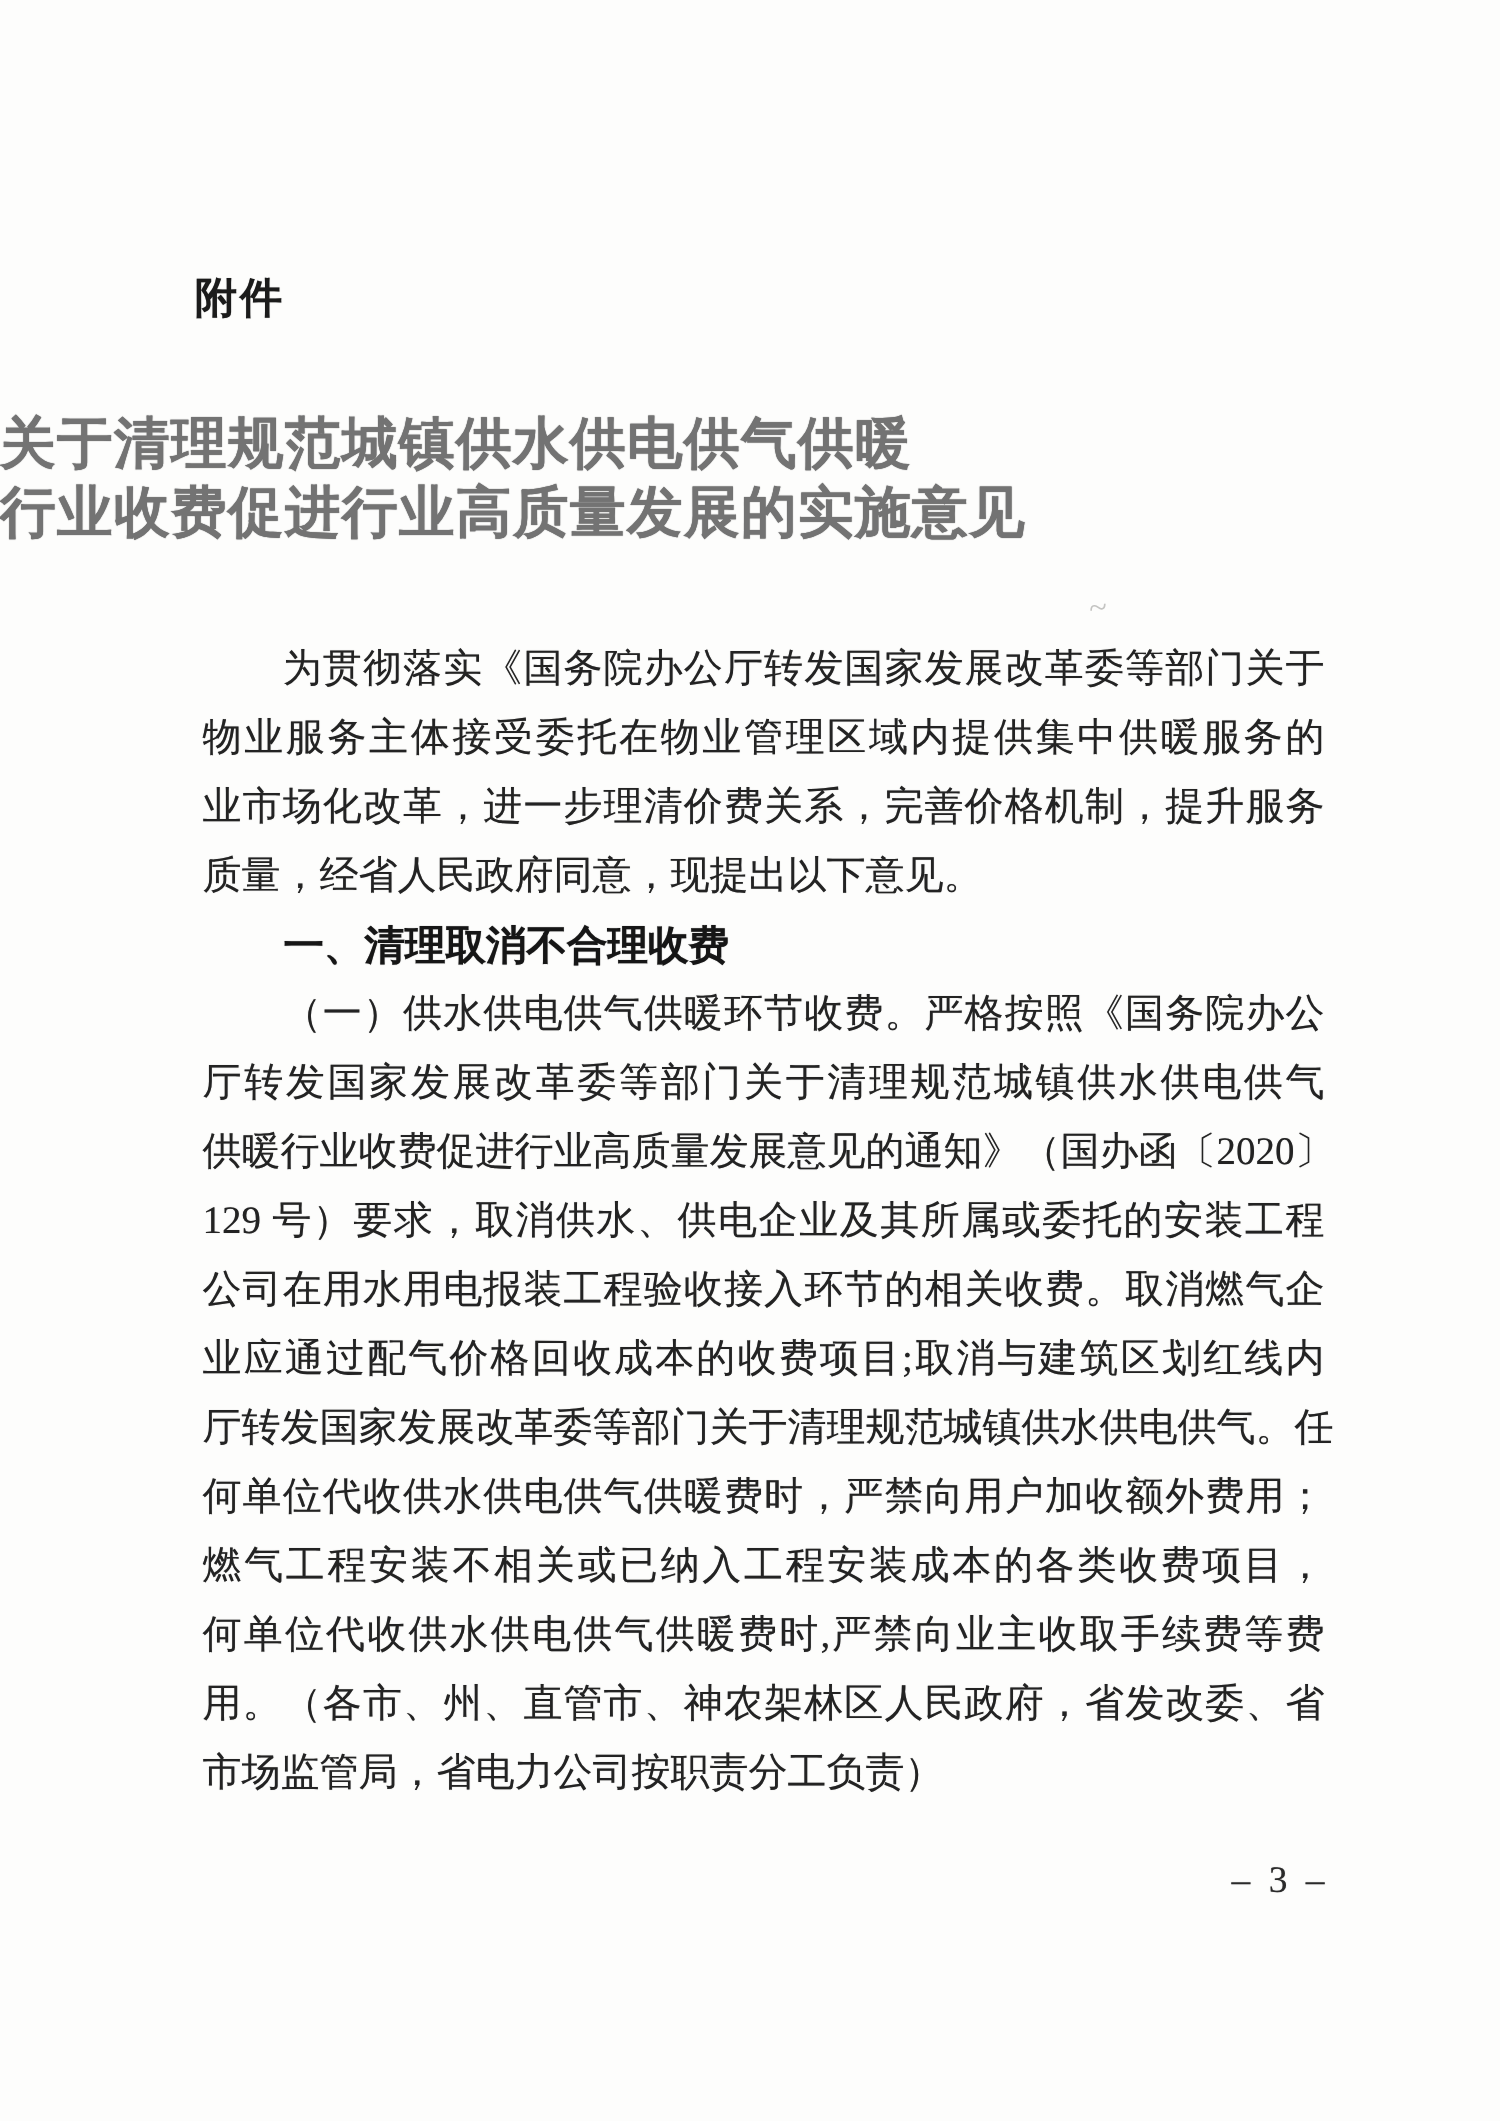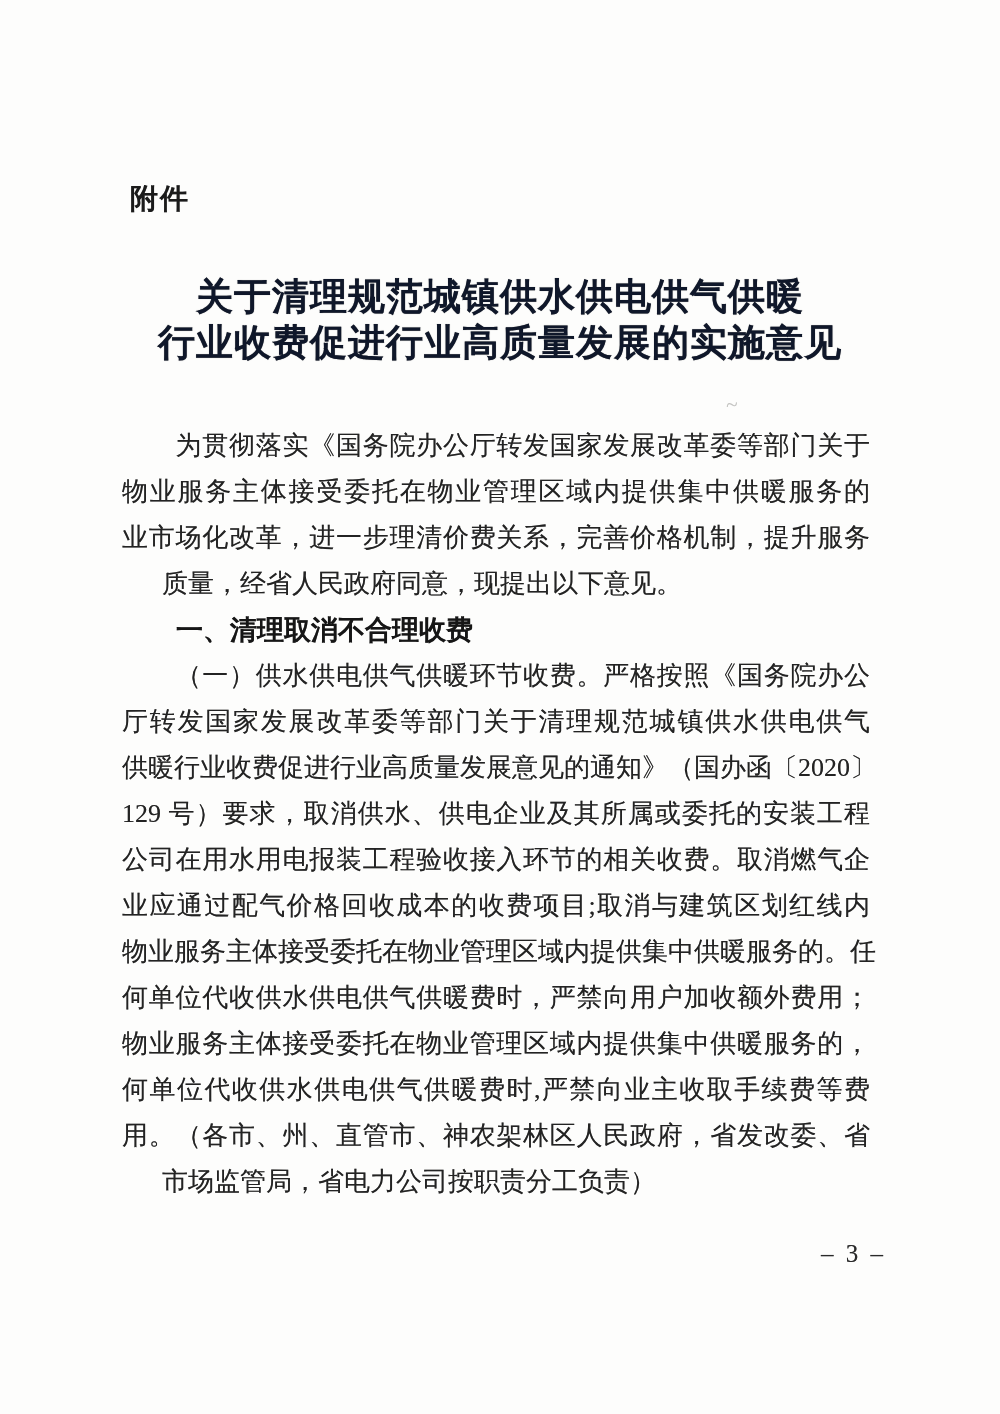--- a/index.html
+++ b/index.html
@@ -30,51 +30,49 @@
     letter-spacing: 2px;
     text-shadow: 0 0 0.5px rgba(30,30,30,0.55);
   }
   
   .doc-title {
     position: absolute;
     left: 0;
     right: 0;
     top: 274px;
     margin: 0;
-    text-align: center;
     font-family: "Liberation Serif", serif;
     font-size: 37px;
     line-height: 46px;
     font-weight: 800;
-    color: #0f172a;
+    color: #737373;
     letter-spacing: 1px;
     text-shadow: 0 0 0.7px rgba(10,10,10,0.7);
   }
   .doc-title .title-line { display: block; }
   
   .doc-body {
     position: absolute;
-    left: 122px;
+    left: 135px;
     top: 424px;
     width: 748px;
   }
   .line {
     height: 46px;
     line-height: 44px;
     font-size: 26px;
     color: #232323;
     text-align: justify;
     text-align-last: justify;
     white-space: pre;
     text-shadow: 0 0 0.5px rgba(40,40,40,0.5);
   }
   .line.short {
     text-align: right;
     text-align-last: left;
-    margin-left: 40px;
   }
   .line.heading {
     font-family: "Liberation Sans", sans-serif;
     font-weight: 700;
     font-size: 27px;
     color: #161616;
     text-align: center;
     text-align-last: left;
     text-shadow: 0 0 0.6px rgba(20,20,20,0.6);
   }
@@ -120,23 +118,23 @@
       <div class="line">物业服务主体接受委托在物业管理区域内提供集中供暖服务的</div>
       <div class="line">业市场化改革，进一步理清价费关系，完善价格机制，提升服务</div>
       <div class="line short">质量，经省人民政府同意，现提出以下意见。</div>
       <div class="line heading">　　一、清理取消不合理收费</div>
       <div class="line">　　（一）供水供电供气供暖环节收费。严格按照《国务院办公</div>
       <div class="line">厅转发国家发展改革委等部门关于清理规范城镇供水供电供气</div>
       <div class="line">供暖行业收费促进行业高质量发展意见的通知》（国办函〔2020〕</div>
       <div class="line">129 号）要求，取消供水、供电企业及其所属或委托的安装工程</div>
       <div class="line">公司在用水用电报装工程验收接入环节的相关收费。取消燃气企</div>
       <div class="line">业应通过配气价格回收成本的收费项目;取消与建筑区划红线内</div>
-      <div class="line">物业服务主体接受委托在物业管理区域内提供集中供暖服务的。任</div>
+      <div class="line">厅转发国家发展改革委等部门关于清理规范城镇供水供电供气。任</div>
       <div class="line">何单位代收供水供电供气供暖费时，严禁向用户加收额外费用；</div>
-      <div class="line">物业服务主体接受委托在物业管理区域内提供集中供暖服务的，</div>
+      <div class="line">燃气工程安装不相关或已纳入工程安装成本的各类收费项目，</div>
       <div class="line">何单位代收供水供电供气供暖费时,严禁向业主收取手续费等费</div>
       <div class="line">用。（各市、州、直管市、神农架林区人民政府，省发改委、省</div>
       <div class="line short">市场监管局，省电力公司按职责分工负责）</div>
     </div>
 
   <div class="page-number">– 3 –</div>
 
 </div>
 
 </body></html>

